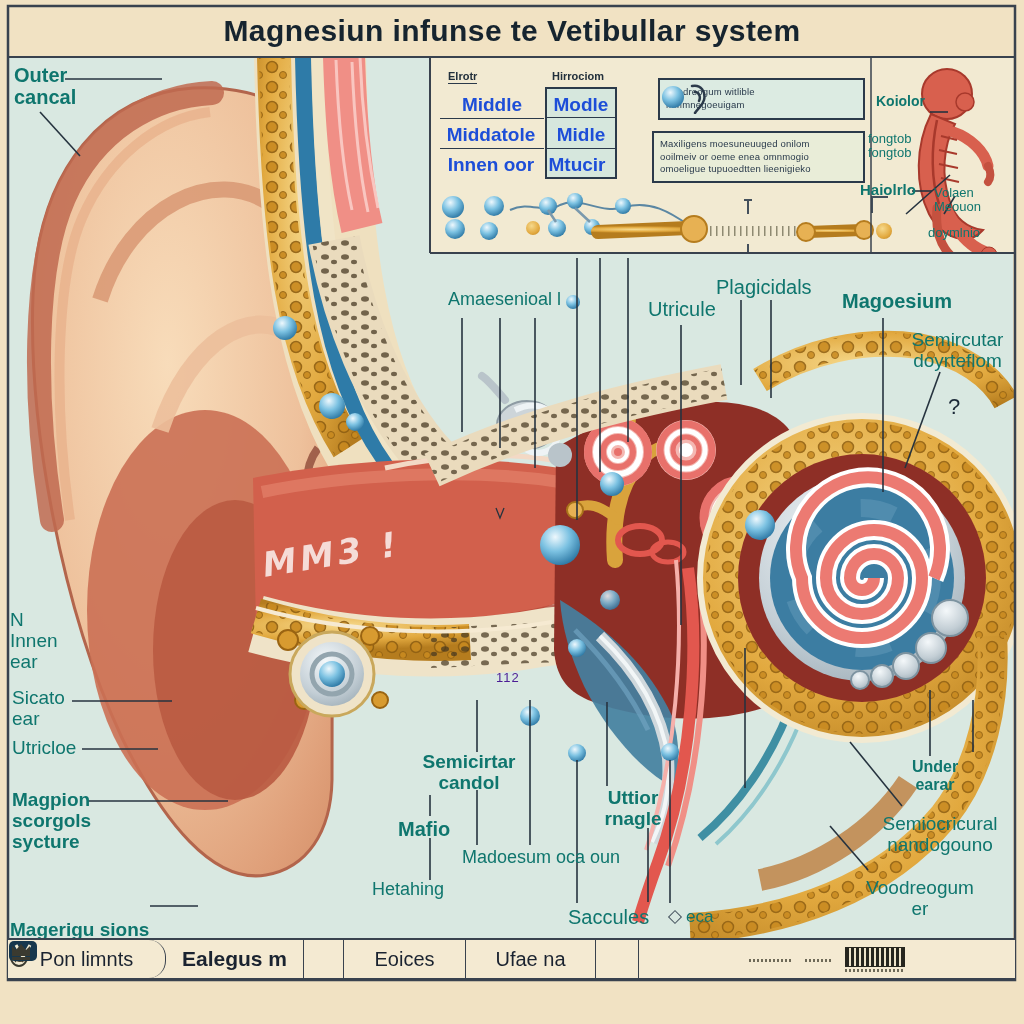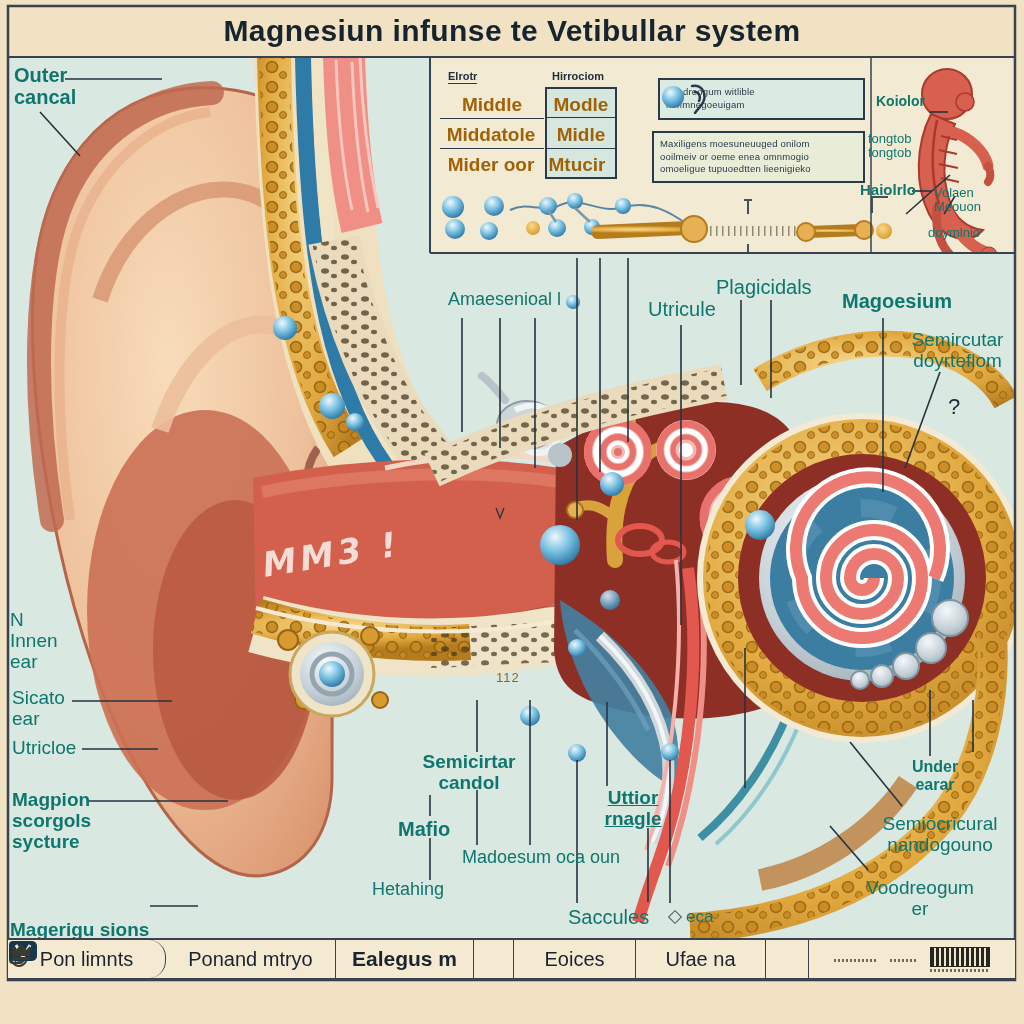--- a/index.html
+++ b/index.html
@@ -9,26 +9,26 @@
   .lbl{position:absolute;font-size:19px;font-weight:400;line-height:1.1;white-space:nowrap;color:#0f766e;}
   .lbl span{display:block;}
   .b{font-weight:700;}
   .c{text-align:center;}
   .title{position:absolute;left:0;right:0;top:14px;text-align:center;font-size:30px;font-weight:700;
          letter-spacing:.4px;color:#16242f;}
   .tinytxt{font-size:9.5px;line-height:1.35;color:#27384a;letter-spacing:.2px;}
   .legendbox{position:absolute;border:2px solid #2b3a4a;box-sizing:border-box;display:flex;align-items:center;gap:6px;padding:3px 6px;}
   .tablewrap{position:absolute;}
   .tablewrap .hdr{position:absolute;font-size:11px;font-weight:700;color:#22303c;}
-  .tablewrap .cell{position:absolute;font-size:19px;font-weight:700;color:#a16207;}
+  .tablewrap .cell{position:absolute;font-size:19px;font-weight:700;color:#1d4ed8;}
   .hline{position:absolute;height:0;border-top:1.5px solid #2b3a4a;}
   .col2box{position:absolute;border:2px solid #2b3a4a;background:#d6e7dd;box-sizing:border-box;}
   .watermark{position:absolute;left:262px;top:534px;transform:rotate(-9deg);
              font:italic 700 34px "DejaVu Sans",sans-serif;color:#ffffff;opacity:.78;letter-spacing:4px;}
-  .note112{position:absolute;left:496px;top:670px;font-size:13px;color:#a16207;letter-spacing:1px;}
+  .note112{position:absolute;left:496px;top:670px;font-size:13px;color:#4c1d95;letter-spacing:1px;}
   .qmark{position:absolute;left:948px;top:394px;font-size:22px;color:#1c2a38;}
   .bar{position:absolute;left:8px;top:938px;width:1007px;height:42px;background:#f4ead2;
        border-top:2px solid #39424e;border-bottom:2px solid #39424e;box-sizing:border-box;display:flex;}
   .barcell{display:flex;align-items:center;justify-content:center;gap:9px;border-right:1.5px solid #39424e;
            box-sizing:border-box;height:100%;font-size:20px;font-weight:400;color:#1a2330;}
   .barcell:last-child{border-right:none;}
   .diamond{display:inline-block;width:8px;height:8px;border:1.5px solid #44525e;transform:rotate(45deg);}
   .logostripe{height:3px;background:repeating-linear-gradient(90deg,#6e6a58 0 2px,transparent 2px 4px);margin-top:2px;}
   .barcode{width:58px;height:18px;background:repeating-linear-gradient(90deg,#26261f 0 3px,#efe6cc 3px 5px);
            border:1px solid #26261f;}
@@ -326,21 +326,21 @@
   <span class="hdr" style="left:552px;top:70px;">Hirrociom</span>
   <div class="col2box" style="left:545px;top:87px;width:72px;height:92px;"></div>
   <div class="hline" style="left:545px;top:117px;width:72px;"></div>
   <div class="hline" style="left:545px;top:148px;width:72px;"></div>
   <div class="hline" style="left:440px;top:118px;width:104px;"></div>
   <div class="hline" style="left:440px;top:148px;width:104px;"></div>
   <span class="cell c" style="left:440px;top:94px;width:104px;">Middle</span>
   <span class="cell c" style="left:545px;top:94px;width:72px;">Modle</span>
   <span class="cell c" style="left:436px;top:124px;width:110px;">Middatole</span>
   <span class="cell c" style="left:545px;top:124px;width:72px;">Midle</span>
-  <span class="cell c" style="left:436px;top:154px;width:110px;">Mider oor</span>
+  <span class="cell c" style="left:436px;top:154px;width:110px;">Innen oor</span>
   <span class="cell c" style="left:545px;top:154px;width:64px;">Mtucir</span>
 </div>
 
 <div class="legendbox" style="left:658px;top:78px;width:207px;height:42px;background:#dcebe2;">
   <svg width="46" height="34">
     <circle cx="13" cy="17" r="11" fill="url(#gsph)"></circle>
     <path d="M32,6 C41,4 46,12 44,20 C42.5,26 38,28 35,33 M35,12 C39,12 41,17 39,21" fill="none" stroke="#2b3a4a" stroke-width="2.5" stroke-linecap="round"></path>
   </svg>
   <div class="tinytxt">
     <span style="display:block;">Voodreogum witlible</span>
@@ -411,44 +411,38 @@
   <span>Voodreogum</span>
       <span>er</span>
 </div>
 <div class="lbl b c" style="left:410px;top:752px;width:118px;">
   <span>Semicirtar</span>
       <span>candol</span>
 </div>
 <div class="lbl b" style="left:398px;top:818px;font-size:20px;">Mafio</div>
 <div class="lbl" style="left:462px;top:848px;font-size:18px;">Madoesum oca oun</div>
 <div class="lbl" style="left:372px;top:880px;font-size:18px;">Hetahing</div>
-<div class="lbl b c" style="left:580px;top:788px;width:106px;text-decoration:underline;">
+<div class="lbl b c" style="left:580px;top:788px;width:106px;">
   <span>Uttior</span>
       <span>rnagle</span>
 </div>
 <div class="lbl" style="left:568px;top:906px;font-size:20px;">Saccules</div>
 <div class="lbl" style="left:670px;top:908px;font-size:17px;">
   <span class="diamond" style="display:inline-block;margin-right:6px;"></span><span style="display:inline;text-align:center;">eca</span>
 </div>
 <div class="watermark">MM3 !</div>
 <div class="note112">112</div>
 
 <div class="bar">
   <div class="barcell" style="width:158px;border-radius:17px;">
     <svg width="24" height="24">
       <circle cx="12" cy="12" r="9" fill="none" stroke="#3a3a30" stroke-width="2"></circle>
       <circle cx="12" cy="12" r="4" fill="none" stroke="#3a3a30" stroke-width="2"></circle>
     </svg>
     <span>Pon limnts</span>
-  </div>
-  <div class="barcell" style="width:170px;">
-    <svg width="18" height="26">
-      <rect x="2" y="2" width="13" height="21" rx="3" fill="none" stroke="#3a3a30" stroke-width="2"></rect>
-    </svg>
-    <span>Ponand mtryo</span>
   </div>
   <div class="barcell" style="width:138px;font-weight:700;font-size:21px;">
     <span>Ealegus m</span>
   </div>
   <div class="barcell" style="width:40px;">
     <svg width="22" height="28">
       <ellipse cx="11" cy="14" rx="9" ry="12" fill="none" stroke="#3a3a30" stroke-width="2"></ellipse>
       <path d="M7,6 C11,10 11,18 7,22 M15,6 C11,10 11,18 15,22" fill="none" stroke="#3a3a30" stroke-width="1.2"></path>
     </svg>
   </div>

